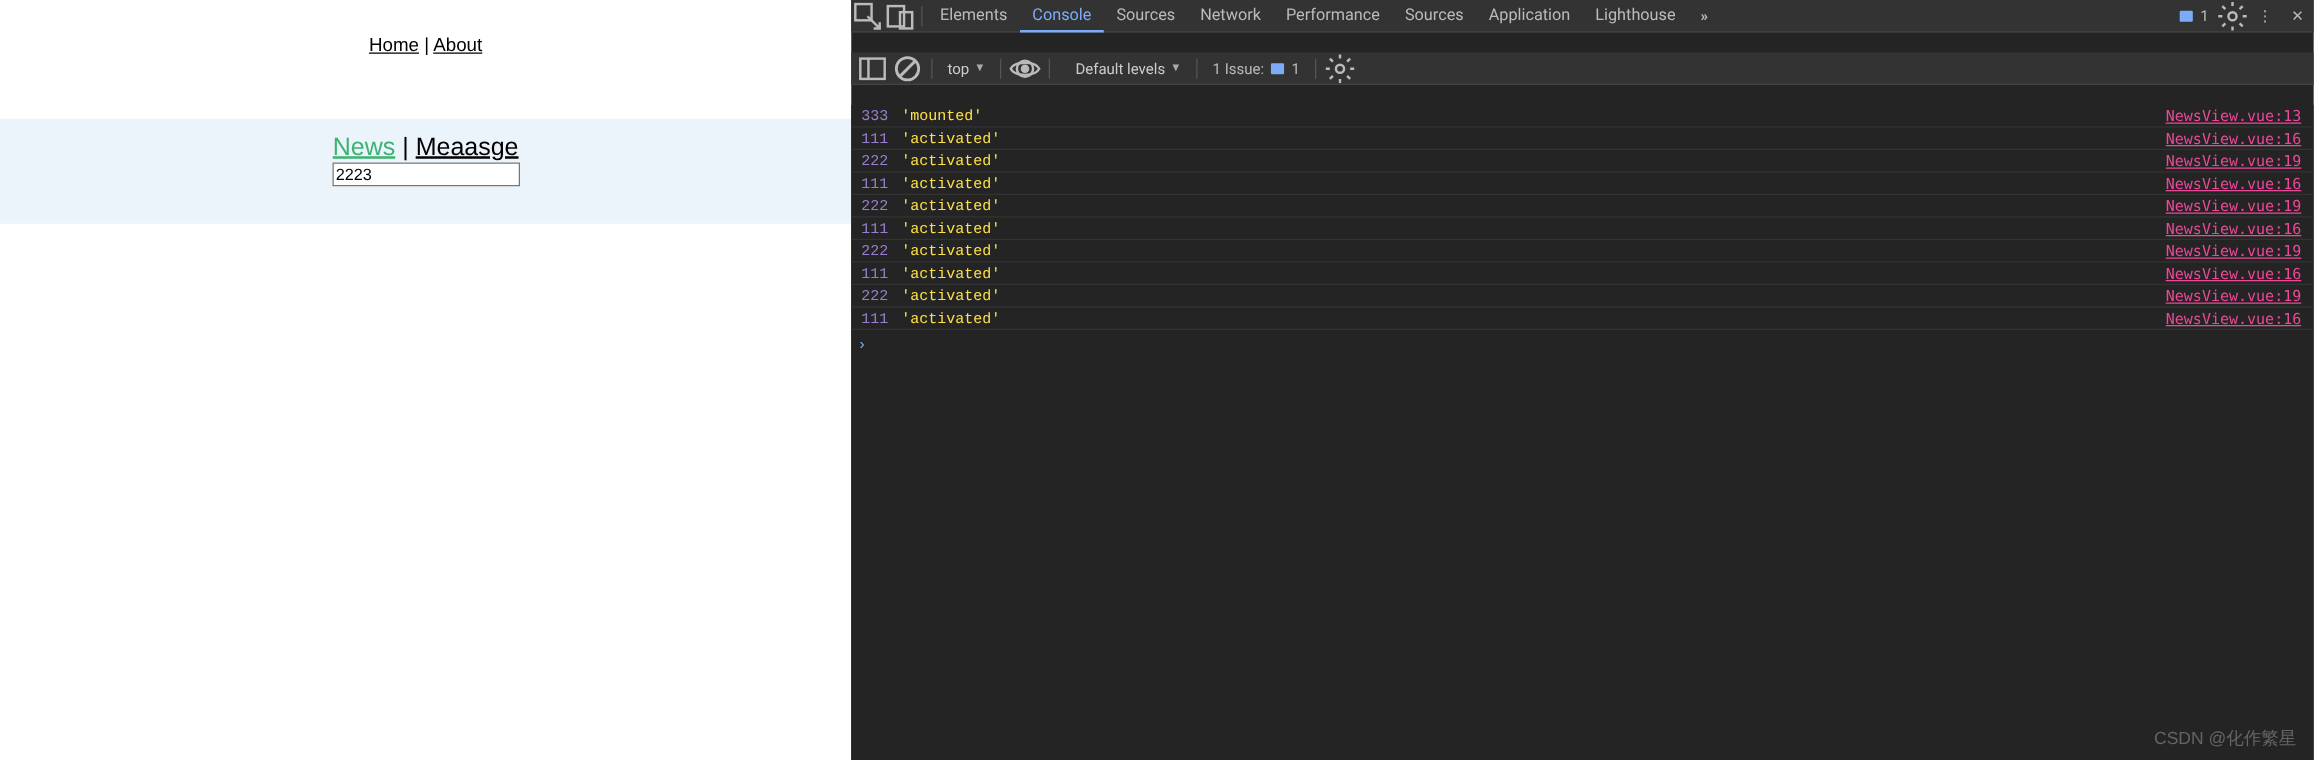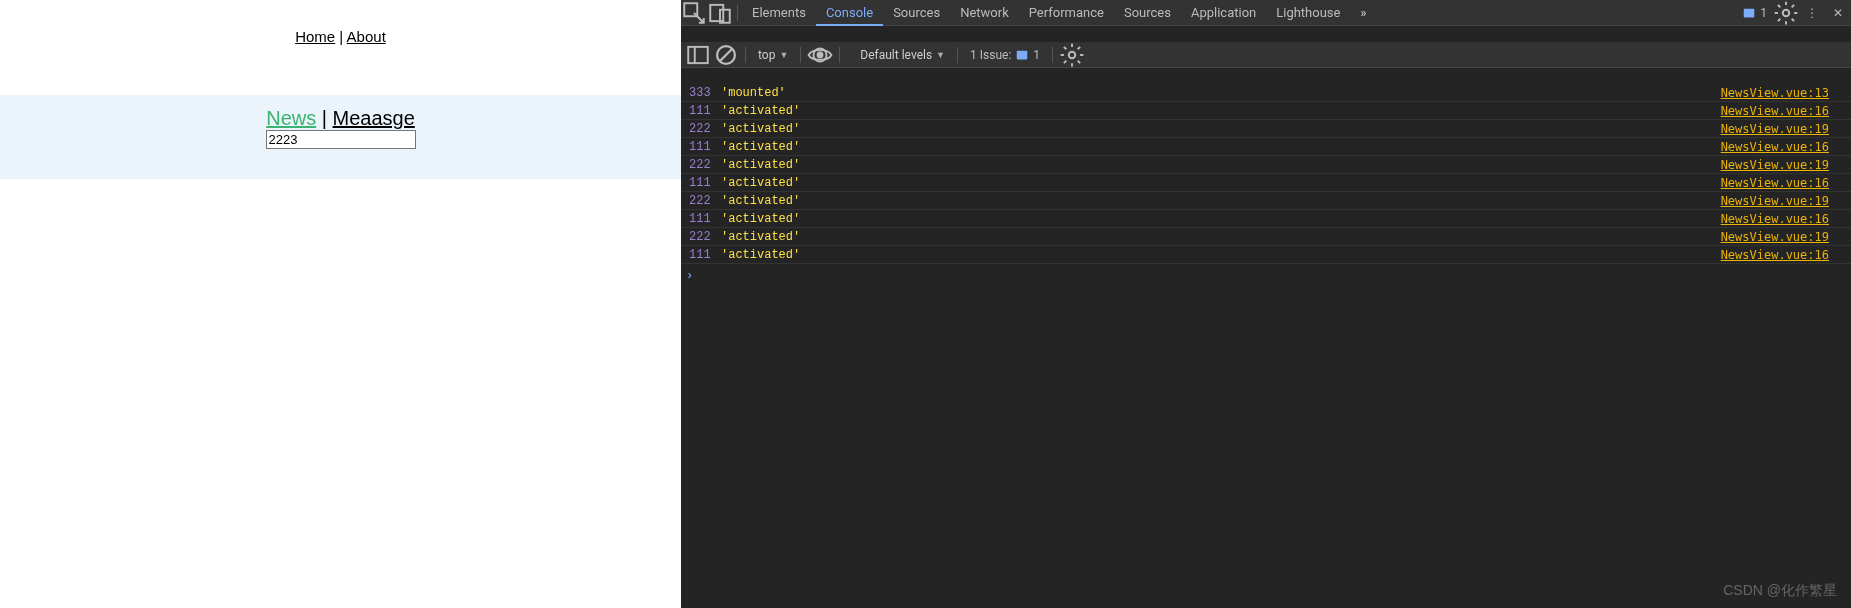--- a/index.html
+++ b/index.html
@@ -128,22 +128,22 @@
     display: flex;
     align-items: center;
     height: 18px;
     border-bottom: 1px solid #333;
     padding-left: 8px;
   }
   .log-num { color: #9a7fd0; min-width: 28px; }
   .log-str { color: #fde047; margin-left: 4px; }
   .log-src {
     margin-left: auto;
-    margin-right: 22px;
-    color: #eab308;
+    margin-right: 10px;
+    color: #ec4899;
     font-family: Consolas, monospace;
   }
   .prompt-row {
     display:flex; align-items:center; height:23px;
     padding-left:5px; color:#7cacf8;
   }
   .watermark {
     position: absolute;
     bottom: 8px; right: 14px;
     color: rgba(220,220,220,0.35);

